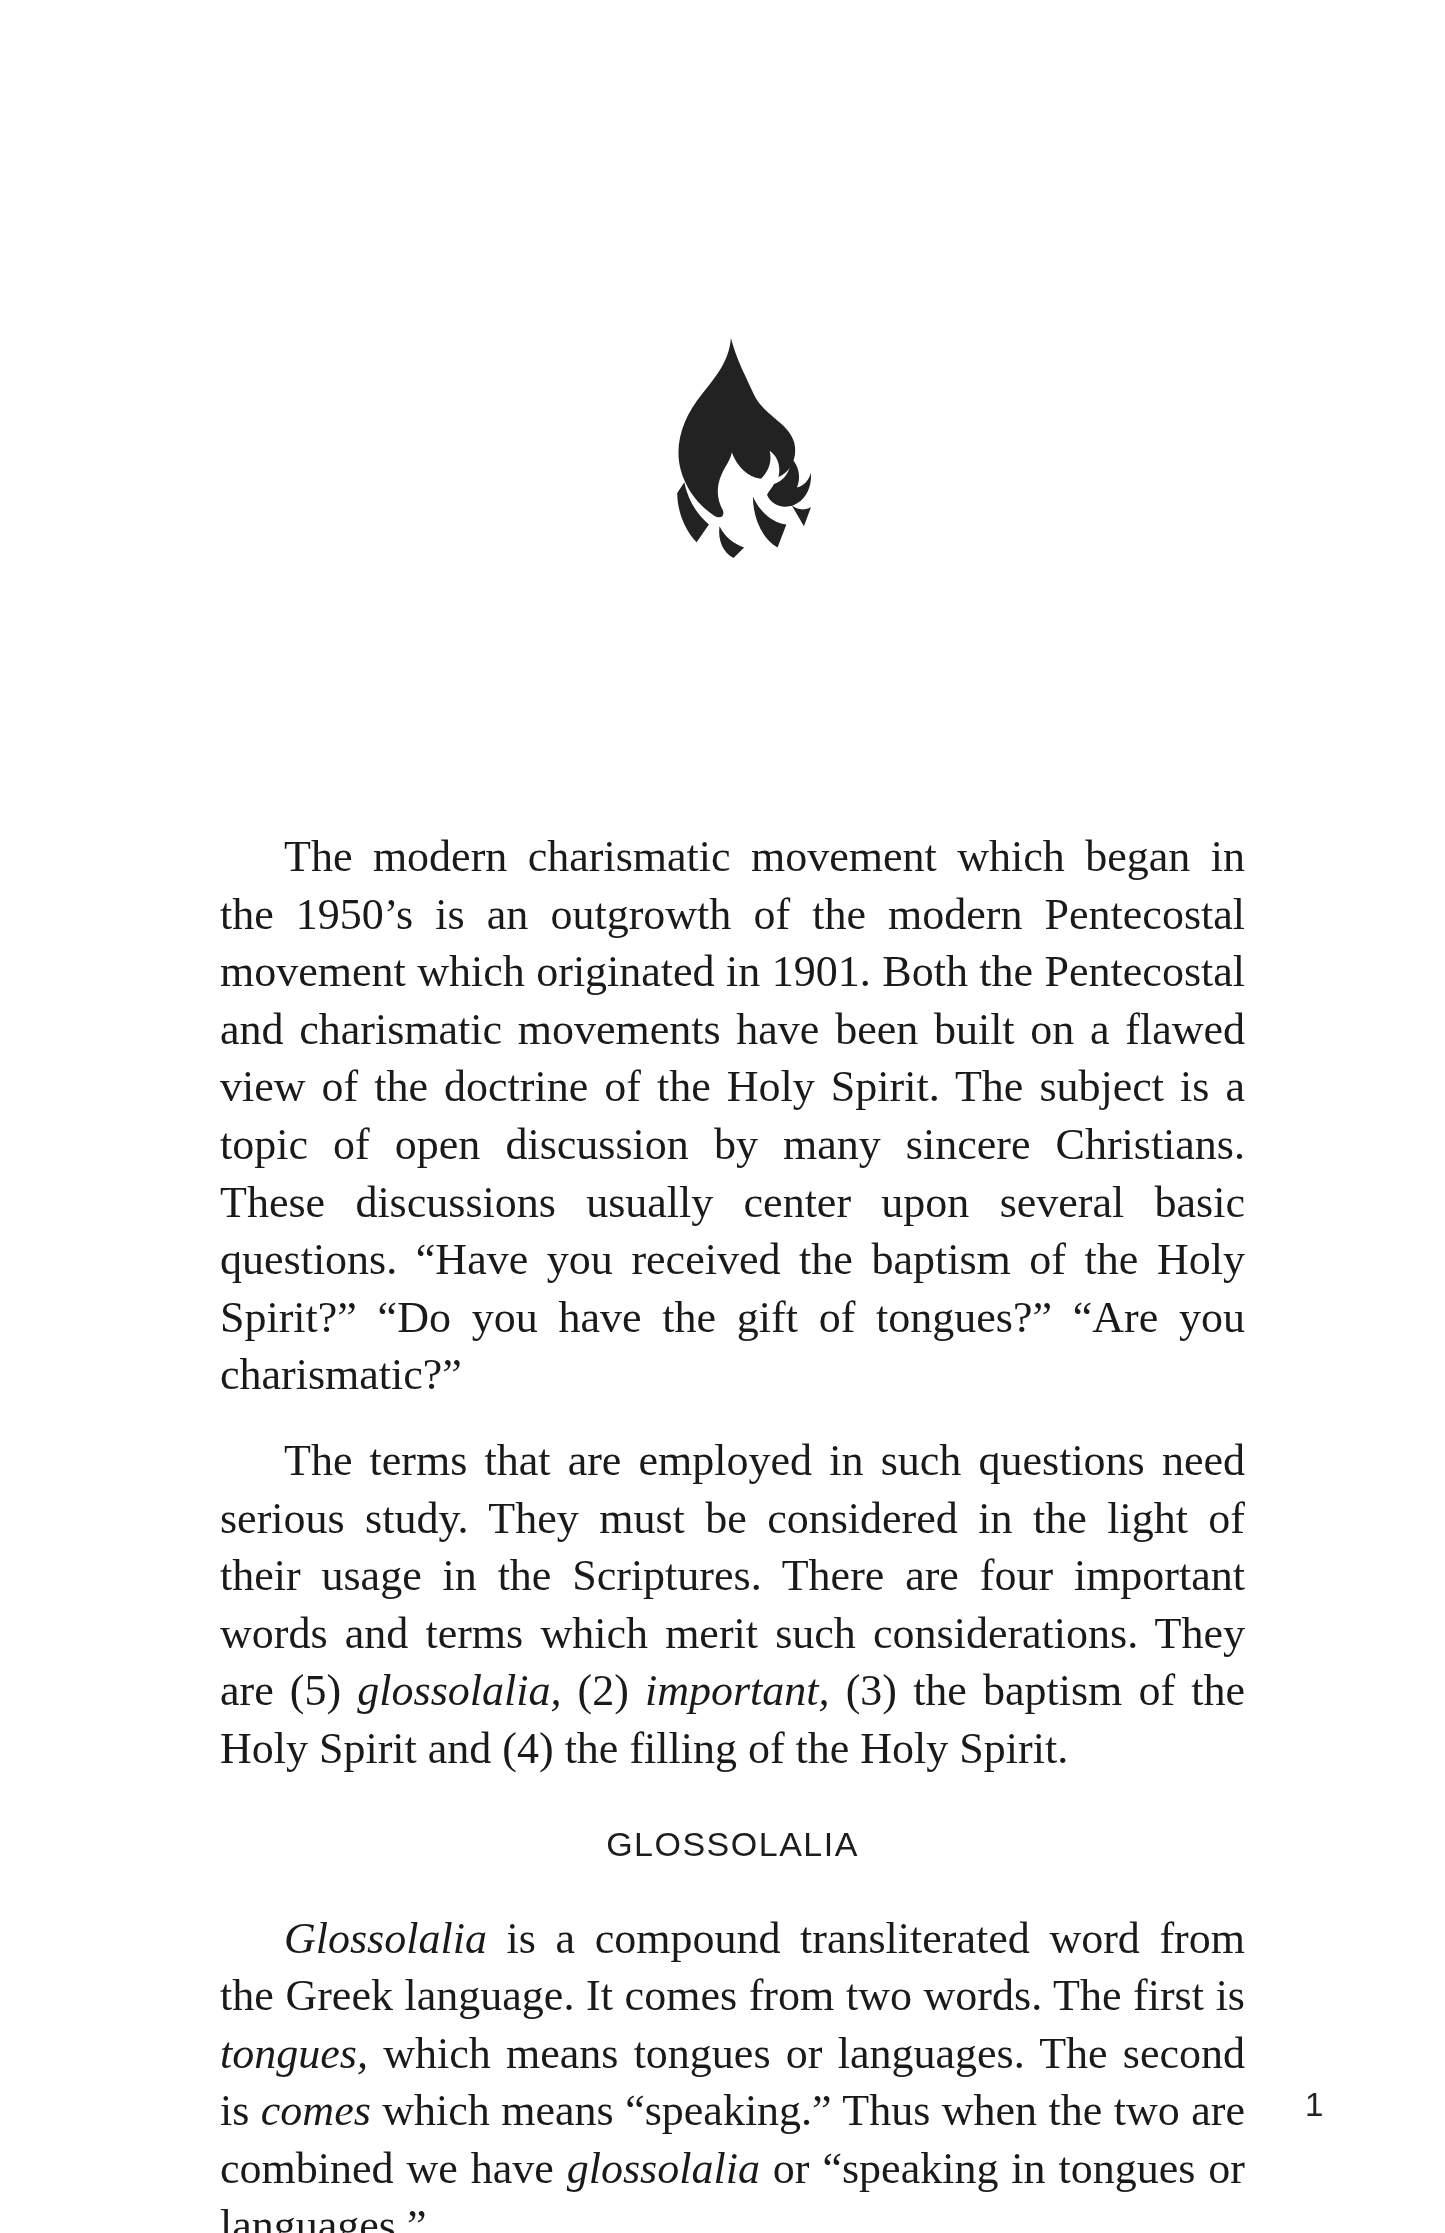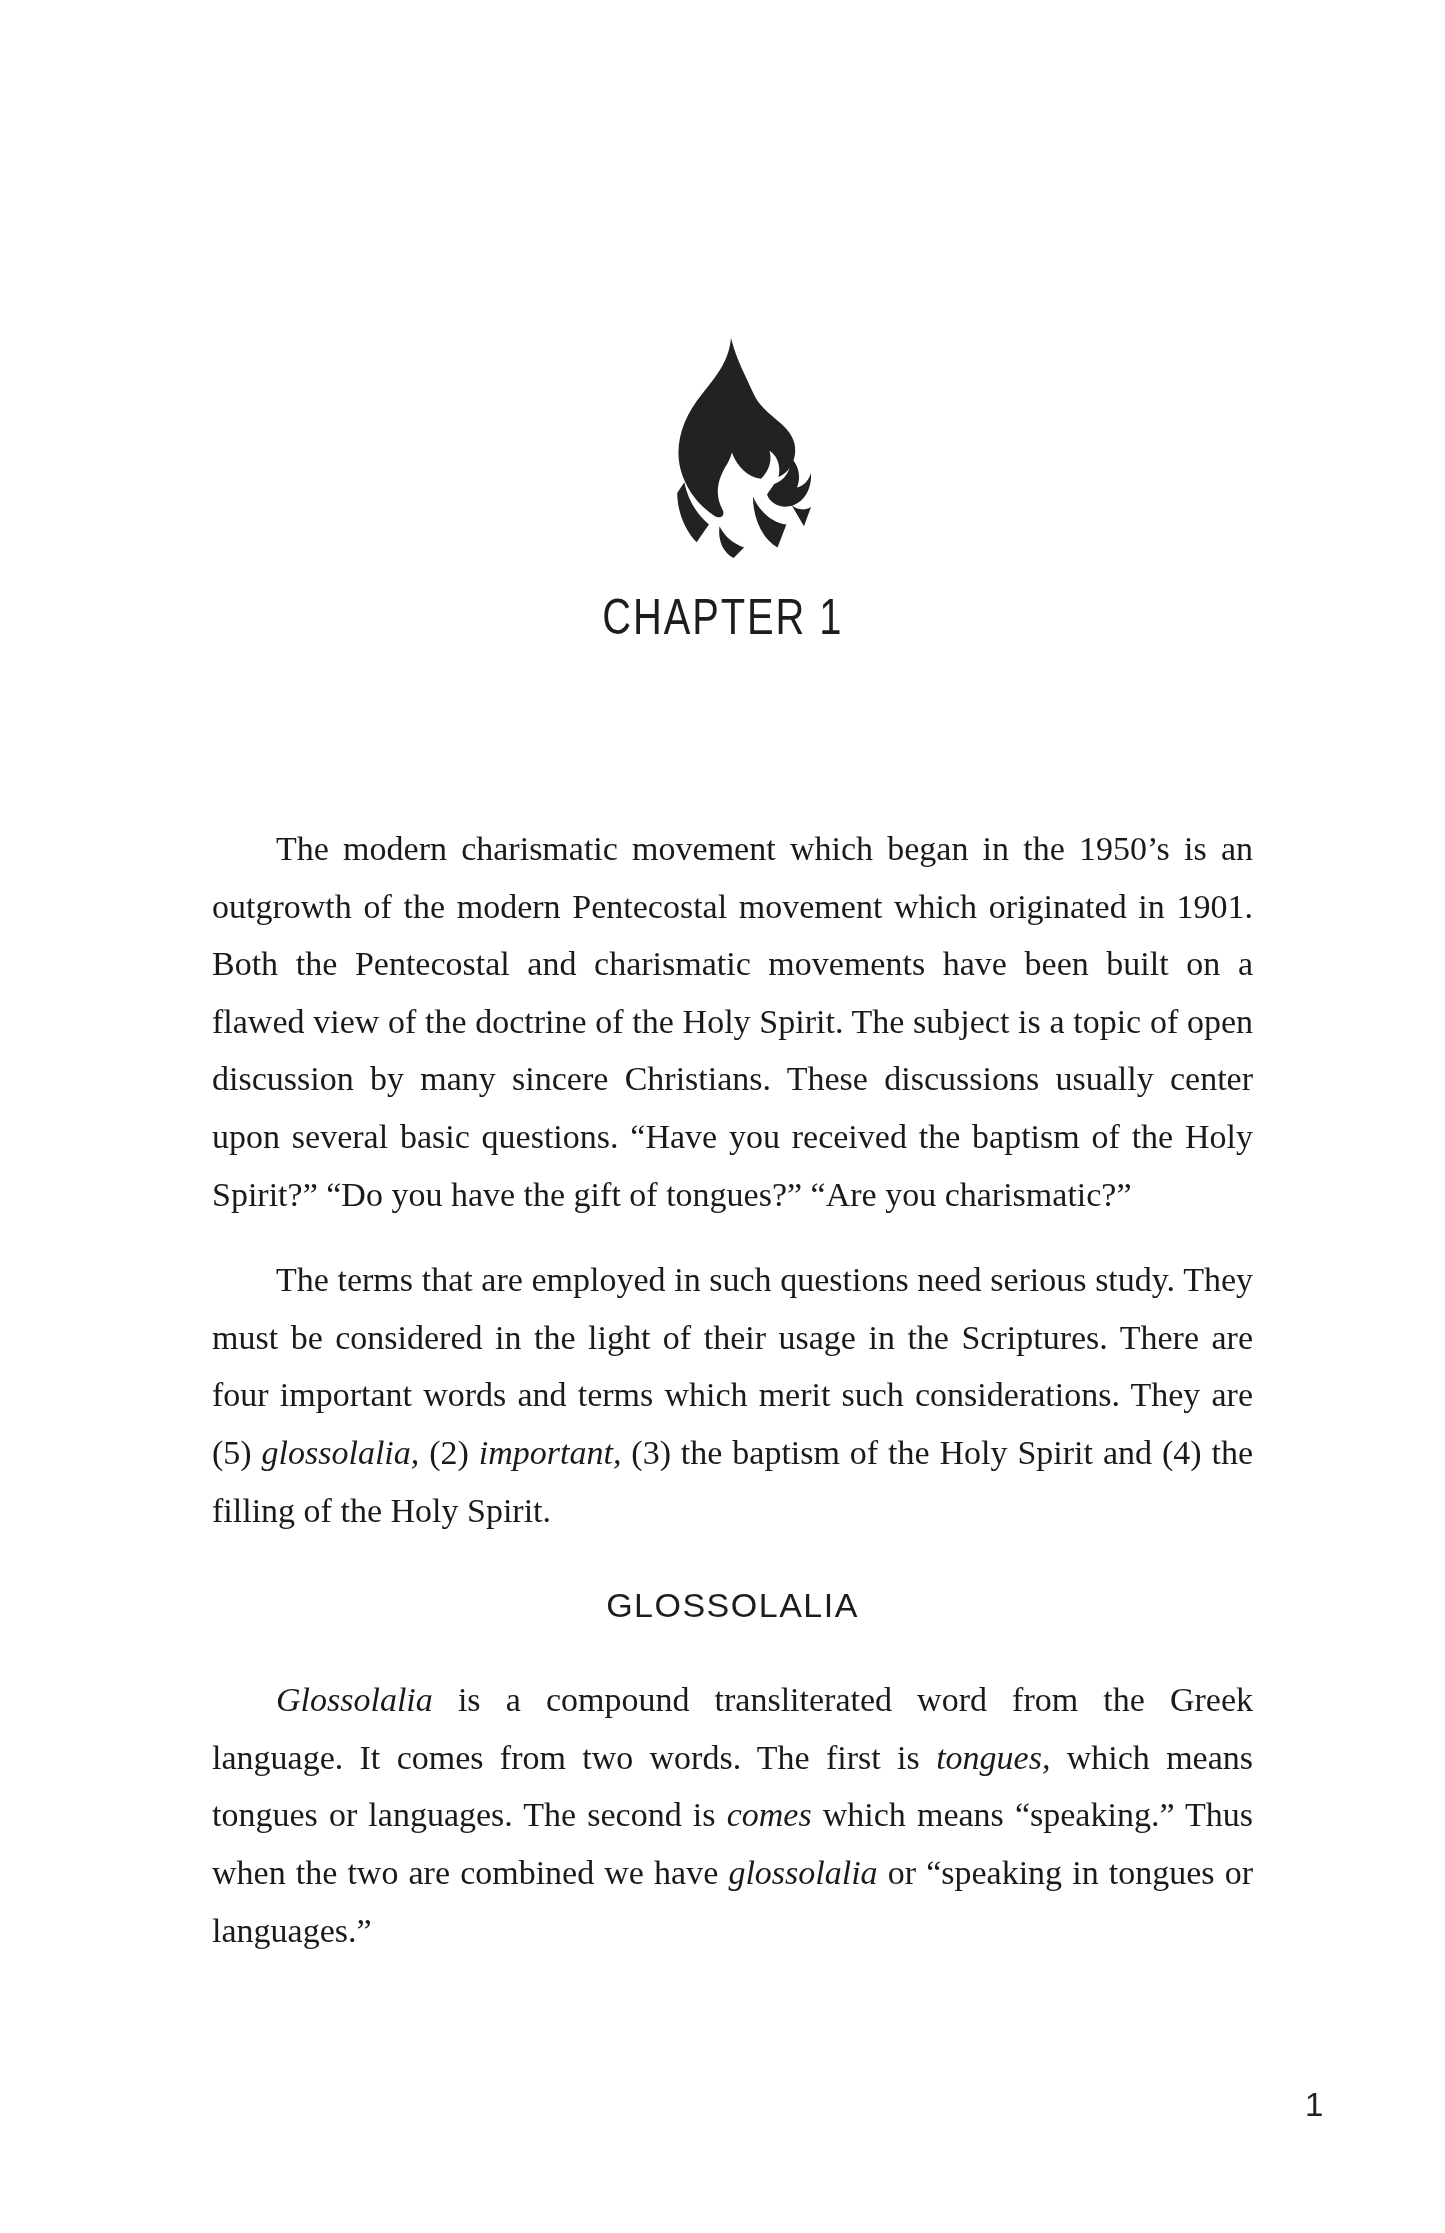--- a/index.html
+++ b/index.html
@@ -72,22 +72,22 @@
   }
 
   
   .body-text {
     position: absolute;
     left: 212px;
     top: 820px;
     width: 1041px;
   }
   .body-text p {
-    margin: 0;
-    font-size: 34px;
+    margin: 8px;
+    font-size: 44px;
     line-height: 57.6px;
     text-align: justify;
     text-indent: 64px;
     color: #1a1a1a;
   }
   .body-text p + p { margin-top: 28px; }
   .body-text em { }
 
   .section-heading {
     margin: 46px 0 46px 0;
@@ -155,23 +155,20 @@
         C142,198 156,210 172,212
         L162,238
         C144,228 134,204 134,180 Z"></path>
 
       <path class="flame-fill" d="M178,190
         C186,196 194,196 200,192
         L192,214 Z"></path>
     </svg>
   </div>
 
-  <div class="chapter-label">
-    <span class="inner">CHAPTER 1</span>
-  </div>
 
 
   <div class="body-text">
     <p><span>The modern charismatic movement which began in the 1950’s is an outgrowth of the modern Pentecostal movement which originated in 1901. Both the Pentecostal and charismatic movements have been built on a flawed view of the doctrine of the Holy Spirit. The subject is a topic of open discussion by many sincere Christians. These discussions usually center upon several basic questions. “Have you received the baptism of the Holy Spirit?” “Do you have the gift of tongues?” “Are you charismatic?”</span></p>
     <p><span>The terms that are employed in such questions need serious study. They must be considered in the light of their usage in the Scriptures. There are four important words and terms which merit such considerations. They are (5) </span><em>glossolalia,</em><span> (2) </span><em>important,</em><span> (3) the baptism of the Holy Spirit and (4) the filling of the Holy Spirit.</span></p>
 
     <h2 class="section-heading">GLOSSOLALIA</h2>
 
     <p><em>Glossolalia</em><span> is a compound transliterated word from the Greek language. It comes from two words. The first is </span><em>tongues,</em><span> which means tongues or languages. The second is </span><em>comes</em><span> which means “speaking.” Thus when the two are combined we have </span><em>glossolalia</em><span> or “speaking in tongues or languages.”</span></p>
   </div>

